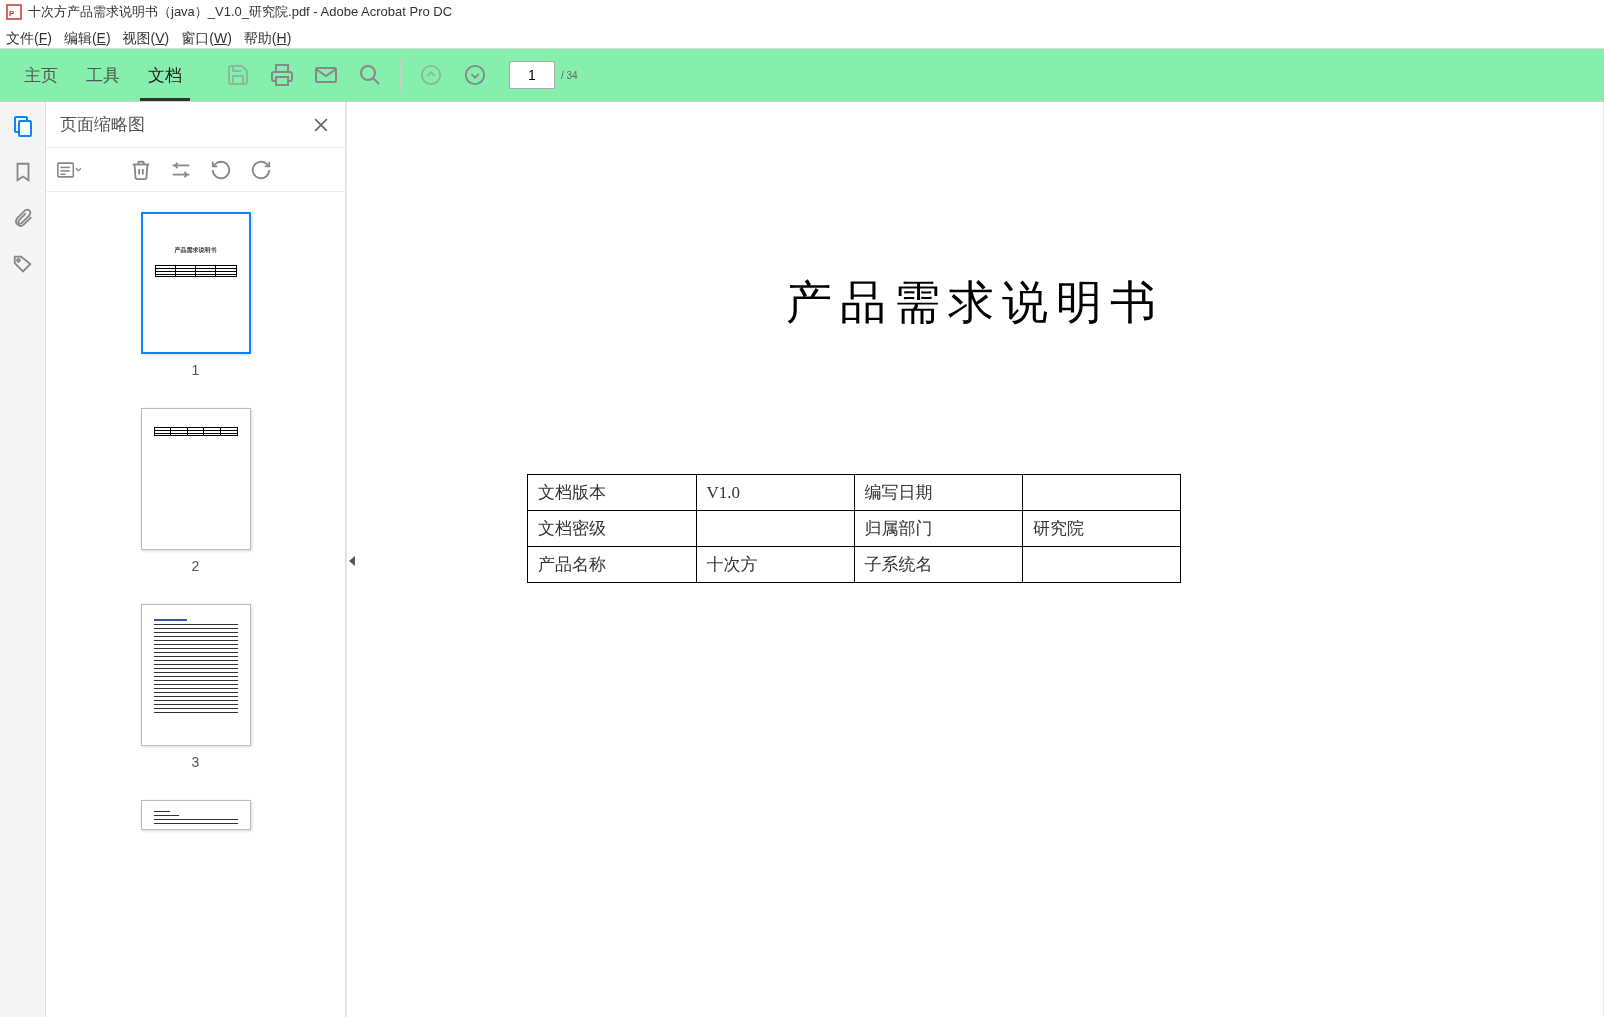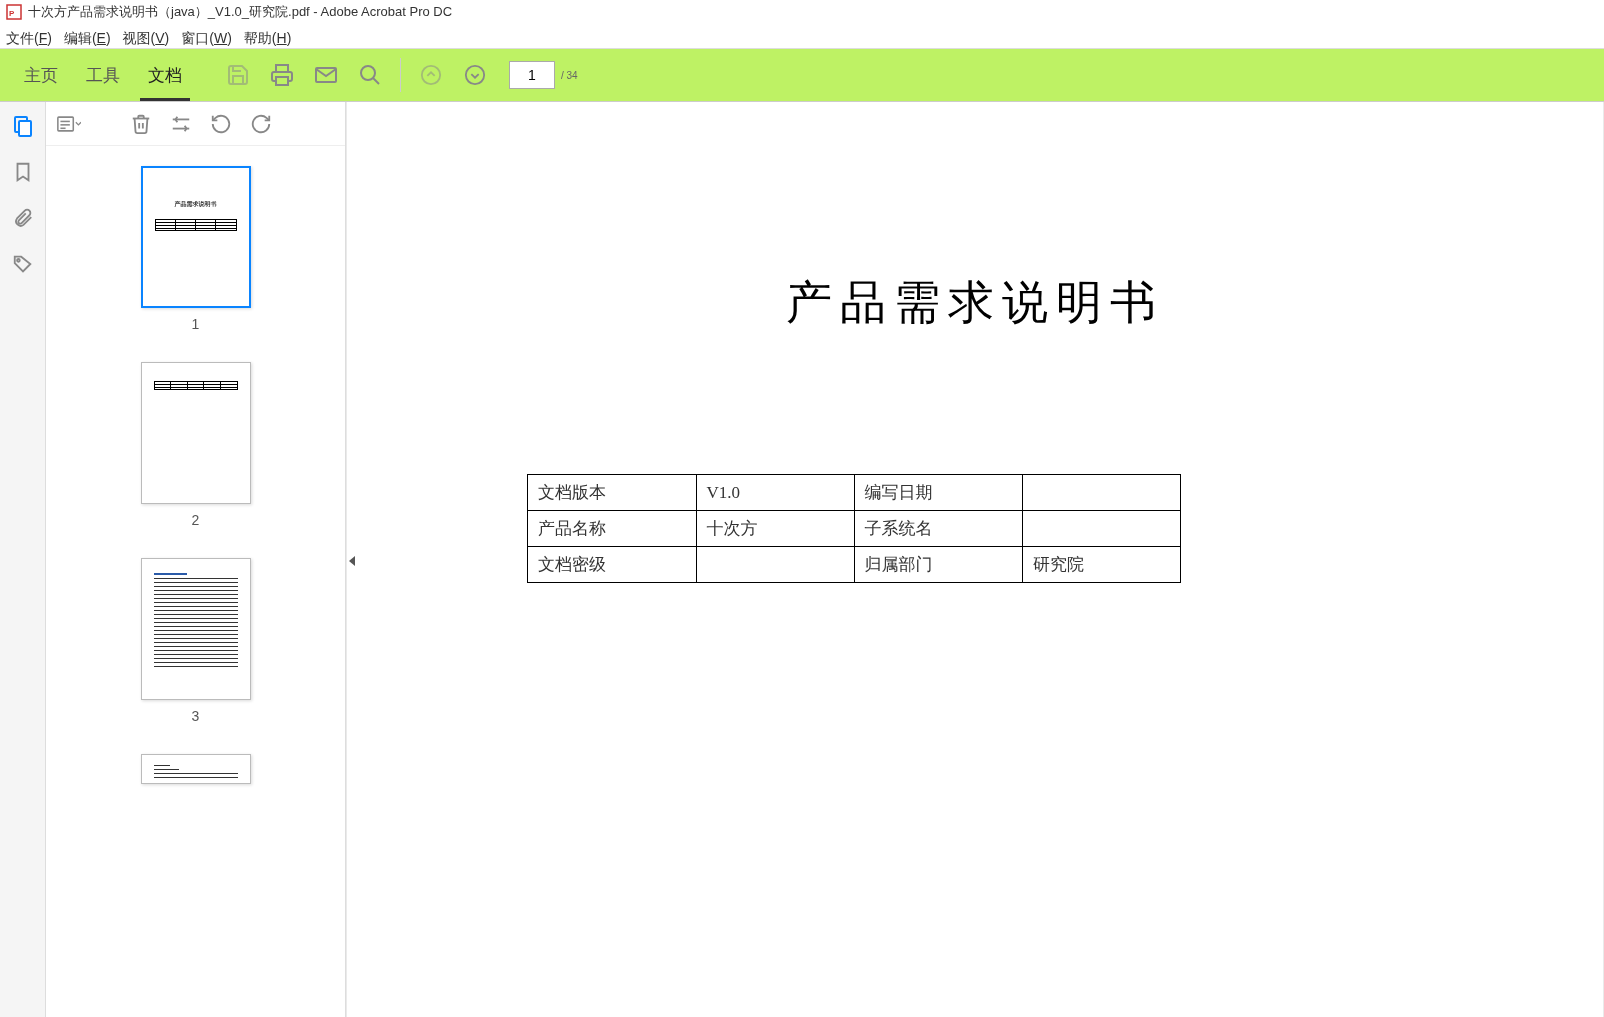--- a/index.html
+++ b/index.html
@@ -9,21 +9,21 @@
 .titlebar { height: 24px; display: flex; align-items: center; padding: 2px 6px; background: #fff; }
 .titlebar .pdf-icon { width: 16px; height: 16px; margin-right: 6px; }
 .titlebar-text { font-size: 13px; }
 
 
 .menubar { height: 24px; display: flex; align-items: flex-end; padding: 0 6px; gap: 12px; font-size: 14px; }
 .menubar .menu-item { cursor: pointer; }
 .menubar .menu-item u { text-decoration: underline; }
 
 
-.toolbar { height: 54px; background: #bef264; border-top: 1px solid #ddd; border-bottom: 1px solid #ccc; display: flex; align-items: center; padding: 0 10px; gap: 0; }
+.toolbar { height: 54px; background: #86efac; border-top: 1px solid #ddd; border-bottom: 1px solid #ccc; display: flex; align-items: center; padding: 0 10px; gap: 0; }
 .toolbar-tab { padding: 14px 14px; font-size: 17px; color: #555; cursor: pointer; position: relative; }
 .toolbar-tab.active { color: #222; }
 .toolbar-tab.active::after { content: ""; position: absolute; left: 6px; right: 6px; bottom: 0; height: 3px; background: #333; }
 .toolbar-sep { width: 1px; height: 34px; background: #ccc; margin: 0 8px; }
 .toolbar-icon { width: 28px; height: 28px; margin: 0 8px; display: flex; align-items: center; justify-content: center; color: #888; cursor: pointer; }
 .toolbar-icon.disabled { opacity: 0.5; }
 .page-input { width: 46px; height: 28px; text-align: center; border: 1px solid #aaa; background: #fff; font-size: 14px; }
 .page-total { margin-left: 6px; color: #666; font-size: 10px; }
 .toolbar-gap { width: 20px; }
 
@@ -169,20 +169,29 @@
     </div>
     <div class="rail-icon">
       <svg width="22" height="22" viewBox="0 0 24 24" fill="none" stroke="currentColor" stroke-width="2">
           <path d="M20 12l-8 8-9-9V4h7l10 8z"></path>
           <circle cx="7" cy="8" r="1.5"></circle>
         </svg>
     </div>
   </div>
 
   <div class="thumb-panel">
+    <div class="thumb-header">
+      <span>页面缩略图</span>
+      <span class="thumb-close">
+        <svg width="20" height="20" viewBox="0 0 24 24" fill="none" stroke="currentColor" stroke-width="2">
+            <line x1="5" y1="5" x2="19" y2="19"></line>
+            <line x1="19" y1="5" x2="5" y2="19"></line>
+          </svg>
+      </span>
+    </div>
     <div class="thumb-tools">
       <div class="thumb-tool">
         <svg width="24" height="20" viewBox="0 0 28 20" fill="none" stroke="currentColor" stroke-width="1.8">
             <rect x="1" y="2" width="18" height="16" rx="1"></rect>
             <line x1="4" y1="7" x2="15" y2="7"></line>
             <line x1="4" y1="11" x2="15" y2="11"></line>
             <line x1="4" y1="15" x2="10" y2="15"></line>
             <polyline points="22 8 25 11 28 8" stroke-width="1.5"></polyline>
           </svg>
       </div>
@@ -338,29 +347,29 @@
       <div class="doc-title">产品需求说明书</div>
       <table class="doc-table">
         <tbody>
             <tr>
           <td class="label-cell">文档版本</td>
           <td class="val-cell">V1.0</td>
           <td class="label-cell">编写日期</td>
           <td class="val-cell"></td>
         </tr>
         <tr>
+          <td>文档密级</td>
+          <td></td>
+          <td>归属部门</td>
+          <td>研究院</td>
+        </tr>
+        <tr>
           <td>产品名称</td>
           <td>十次方</td>
           <td>子系统名</td>
           <td></td>
         </tr>
-        <tr>
-          <td>文档密级</td>
-          <td></td>
-          <td>归属部门</td>
-          <td>研究院</td>
-        </tr>
       </tbody>
         </table>
     </div>
   </div>
 
 </div>
 
 </body></html>

